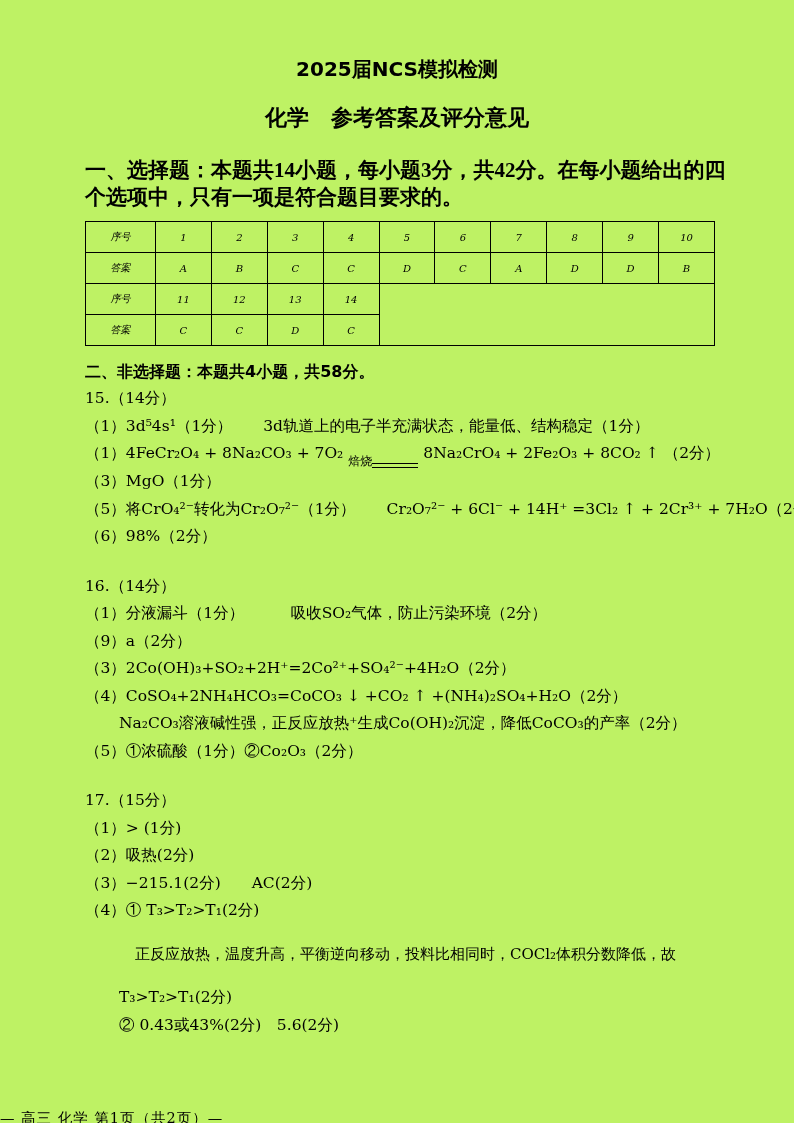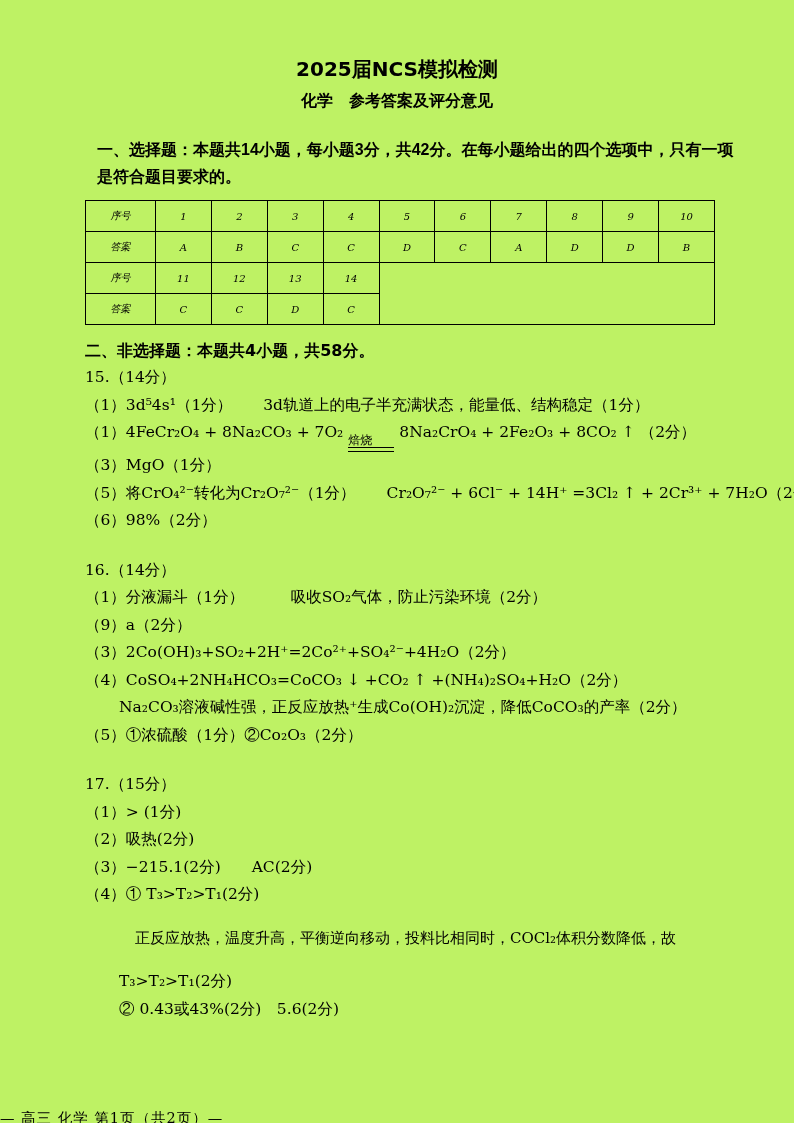--- a/index.html
+++ b/index.html
@@ -5,33 +5,33 @@
   html,body { margin:0; padding:0; background:#888; }
   .page {
     width:794px; height:1123px; background:#bef264; color:#000;
     font-family:"DejaVu Serif","Liberation Serif",serif;
     position:relative; margin:0 auto; overflow:hidden; box-sizing:border-box;
     padding:56px 50px 0 85px;
   }
   .title1 { text-align:center; font-family:"DejaVu Sans","Liberation Sans",sans-serif;
     font-weight:bold; font-size:20px; margin:0 35px 0 0; }
   .title2 { text-align:center; font-family:"DejaVu Sans","Liberation Sans",sans-serif;
-    font-weight:bold; font-size:16px; margin:8px 35px 0 0; }
-  .intro { font-family:Liberation Sans, sans-serif; font-weight:bold;
-    font-size:16px; line-height:27px; margin:24px 0 10px 12px; width:648px; }
+    font-weight:bold; font-size:22px; margin:20px 35px 0 0; }
+  .intro { font-family:Liberation Serif, serif; font-weight:bold;
+    font-size:21px; line-height:27px; margin:24px 0 10px 0; width:648px; }
   table.ans { border-collapse:collapse; table-layout:fixed; width:630px; margin:4px 0 12px 0; }
   table.ans td { border:1px solid #000; text-align:center; height:30px;
     font-size:10px; padding:0;font-style:italic; }
   .sec2 { font-family:"DejaVu Sans","Liberation Sans",sans-serif; font-weight:bold;
     font-size:16px; margin:6px 0 0 0; line-height:27px; }
   .line { margin:0; font-size:15.5px; line-height:27.5px; white-space:nowrap; }
   .wrapline { margin:16px; font-size:15px; line-height:27.5px; white-space:normal; width:660px; }
   .indent { padding-left:34px; }
   .gap { height:22px; }
-  .eqstack { display:inline-flex; flex-direction:column; align-items:flex-start;
+  .eqstack { display:inline-flex; flex-direction:row; align-items:flex-end;
     vertical-align:-7px; margin:0 5px; }
   .cond { font-size:12px; line-height:13px; }
   .dbl { width:46px; height:5px; border-top:1.4px solid #000; border-bottom:1.4px solid #000; box-sizing:border-box; }
   .footer { position:absolute; left:0; right:0; top:1109px; text-align:left;
     font-size:14.5px; letter-spacing:1px; }
 </style>
 </head>
 <body>
 
 <div class="page">

